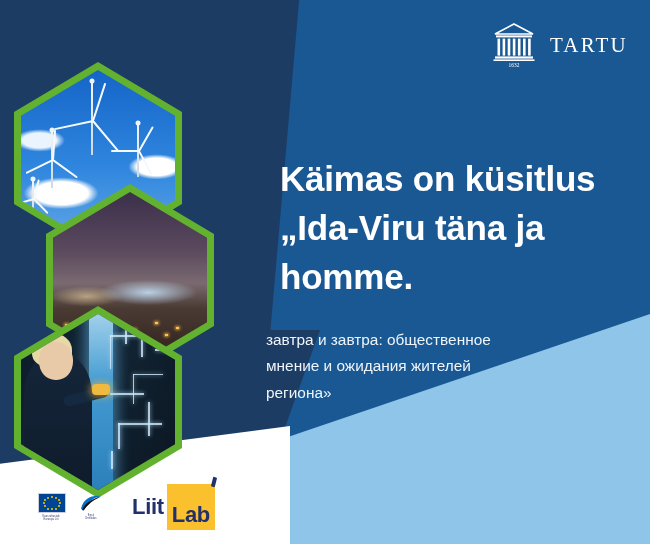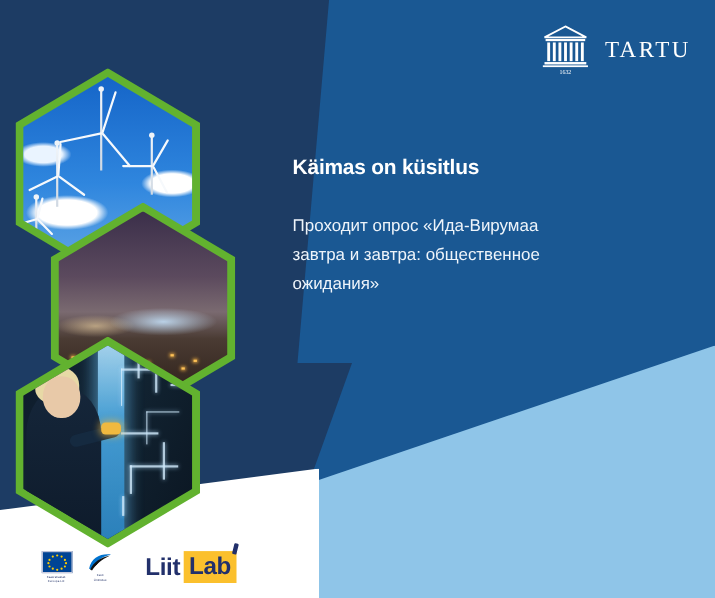--- a/index.html
+++ b/index.html
@@ -151,22 +151,22 @@
     color:#ffffff;
     font-family:"Liberation Serif","DejaVu Serif",serif;
     font-size:21px;line-height:1.08;letter-spacing:2.2px;
     text-align:left;white-space:nowrap;
   }
   .ut-word span{display:block;}
 
   
   .copy{position:absolute;left:266px;top:140px;width:366px;}
   .headline{
-    color:#ffffff;font-size:19px;line-height:1.40;
-    font-weight:bold;letter-spacing:-.2px;margin:0;
+    color:#ffffff;font-size:35px;line-height:1.40;
+    font-weight:bold;letter-spacing:-.2px;margin:14px;
   }
   .headline span{display:block;}
   .subcopy{
     color:#eef4fa;font-size:15.4px;line-height:1.72;
     margin:26px 0 0 0;font-weight:normal;
   }
   .subcopy span{display:block;}
 
   
   .logo-row{
@@ -182,21 +182,21 @@
     font-size:2.6px;line-height:1.25;color:#26366b;text-align:center;
     margin-top:2px;letter-spacing:.1px;
   }
   .ee-logo{width:26px;}
   .ee-mark{width:26px;height:18px;display:block;}
   .levellab{
     display:flex;align-items:center;gap:3px;margin-left:14px;
     font-size:22px;font-weight:bold;color:#22306b;letter-spacing:-.3px;
   }
   .ll-lab{
-    background:#fbc02d;color:#22306b;padding:1px 5px 2px 5px;position:relative;
+    background:#fbc02d;color:#22306b;padding:18px 5px 2px 5px;position:relative;
   }
   .ll-tick{
     position:absolute;right:-1px;top:-7px;width:4px;height:10px;
     background:#22306b;transform:rotate(14deg);border-radius:1px;
   }
 </style>
 </head>
 <body>
 
 <div class="poster">
@@ -324,25 +324,26 @@
       <text x="22" y="45.2" fill="#ffffff" font-size="5.4" font-family="Liberation Serif, serif" text-anchor="middle">1632</text>
     </svg>
     <div class="ut-word">
       <span>TARTU</span>
     </div>
   </div>
 
   <div class="copy">
     <h1 class="headline">
       <span>Käimas on küsitlus</span>
+      <span>„Ida-Viru täna ja homme.</span>
     </h1>
     <p class="subcopy">
-      <span>Проходит опрос «Ида-Вирумаа</span>
       <span>завтра и завтра: общественное</span>
-      <span>ожидания»</span>
+      <span>мнение и ожидания жителей</span>
+      <span>региона»</span>
     </p>
   </div>
 
   <div class="logo-row">
 
     <div class="eu-logo">
       <span class="eu-flag">
         <i style="left:11.5px;top:2px"></i>
           <i style="left:15.5px;top:2.8px"></i>
         <i style="left:18.5px;top:5.3px"></i>

